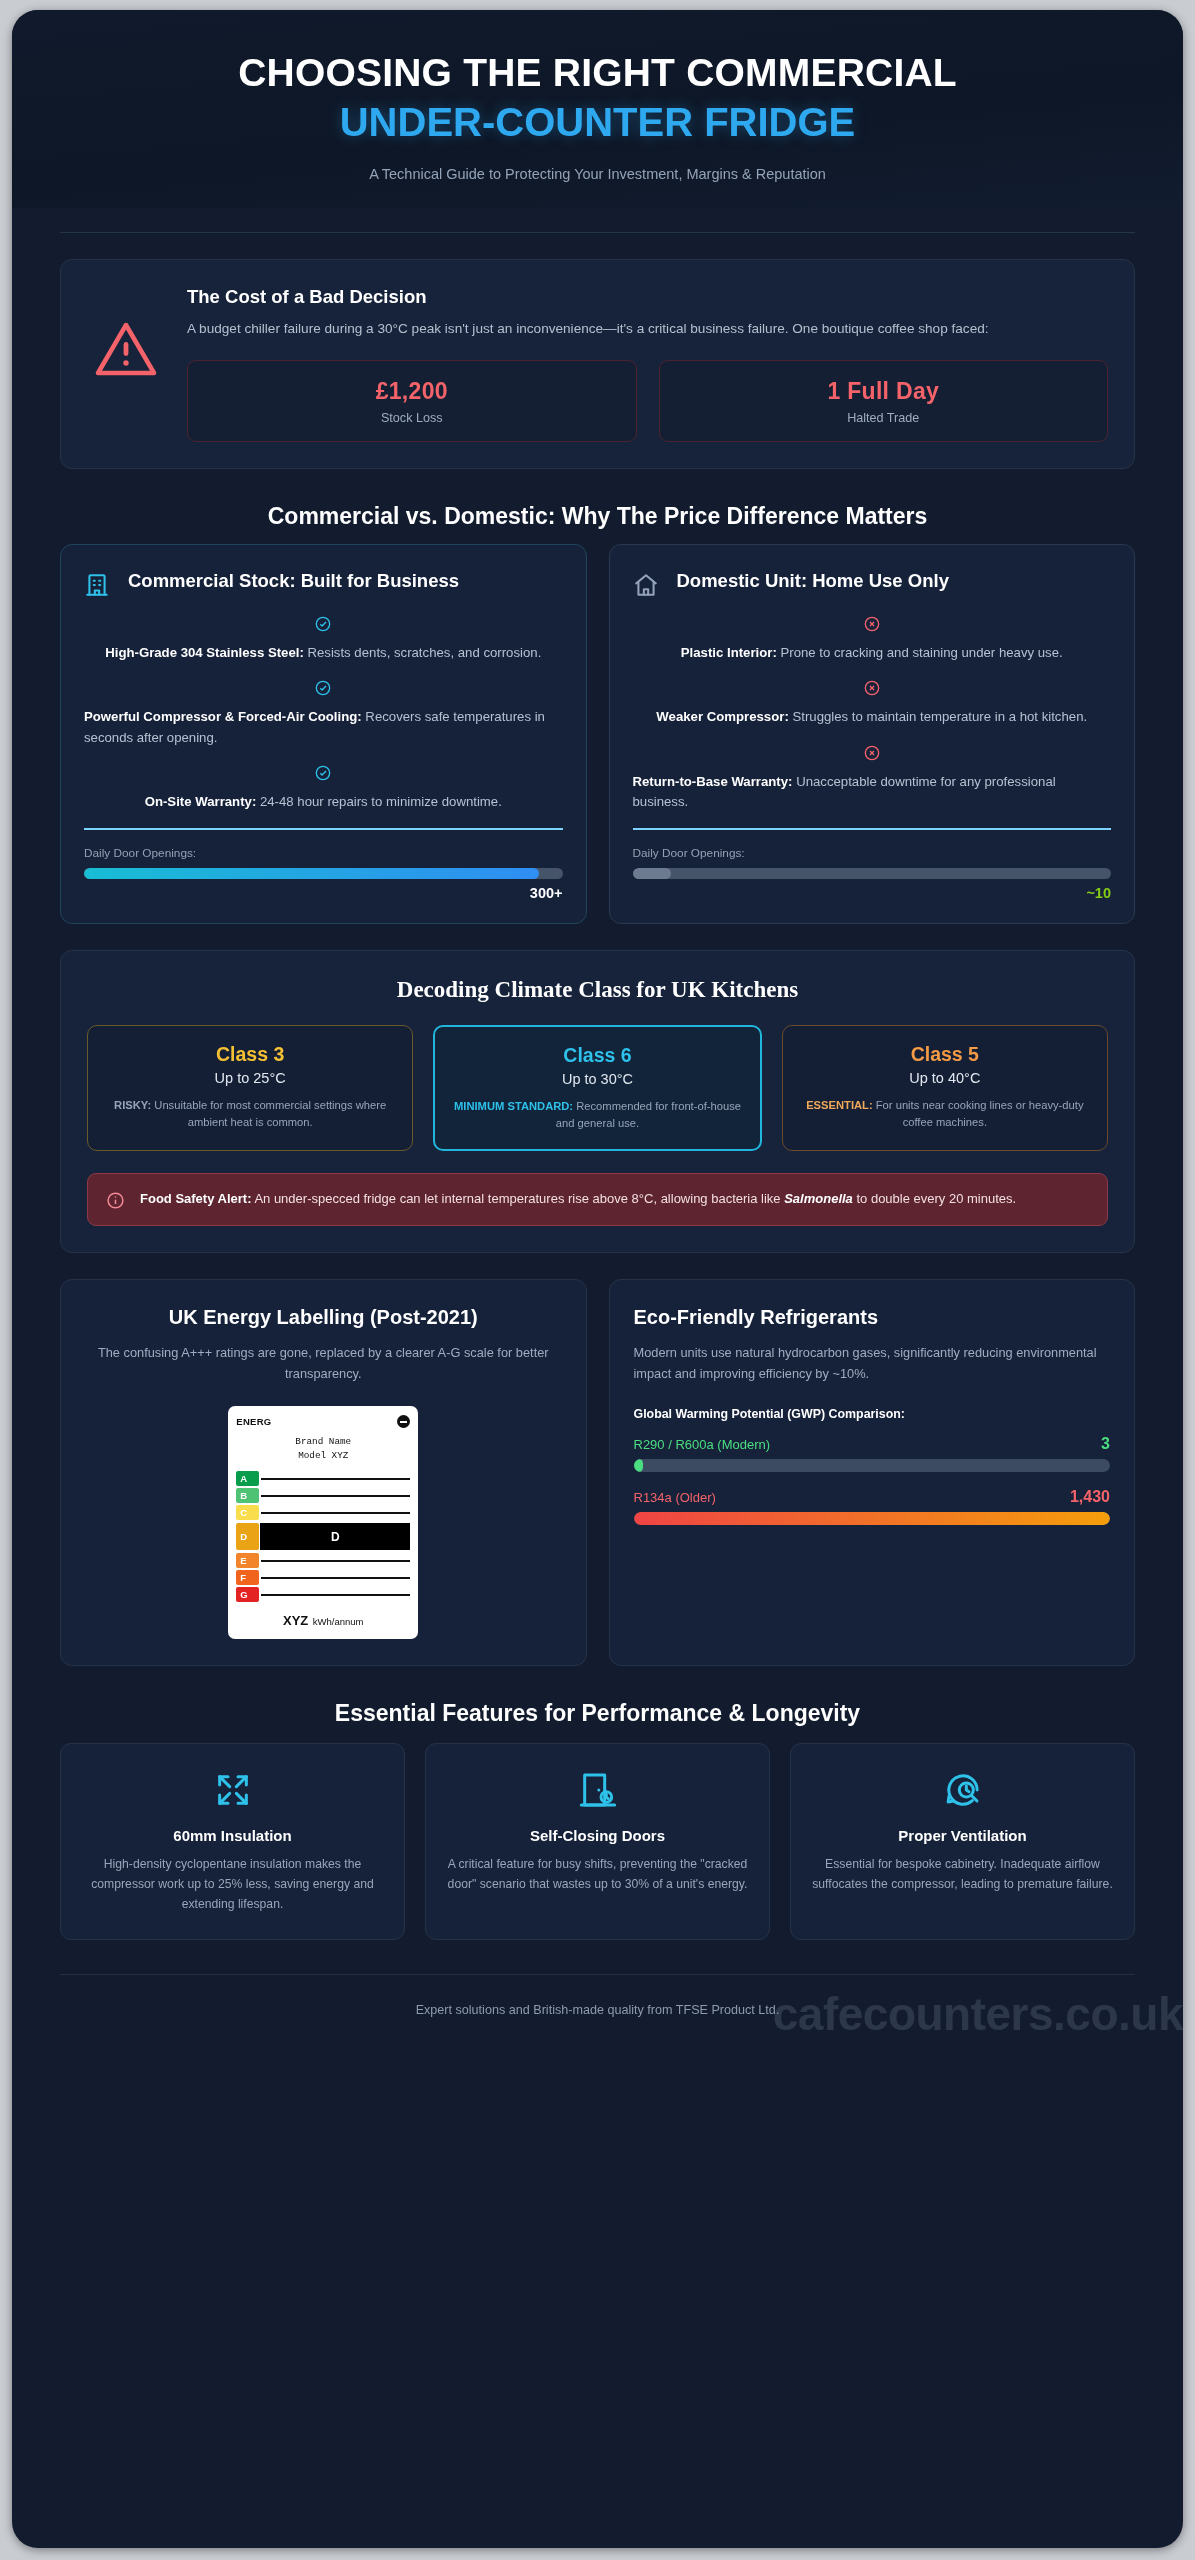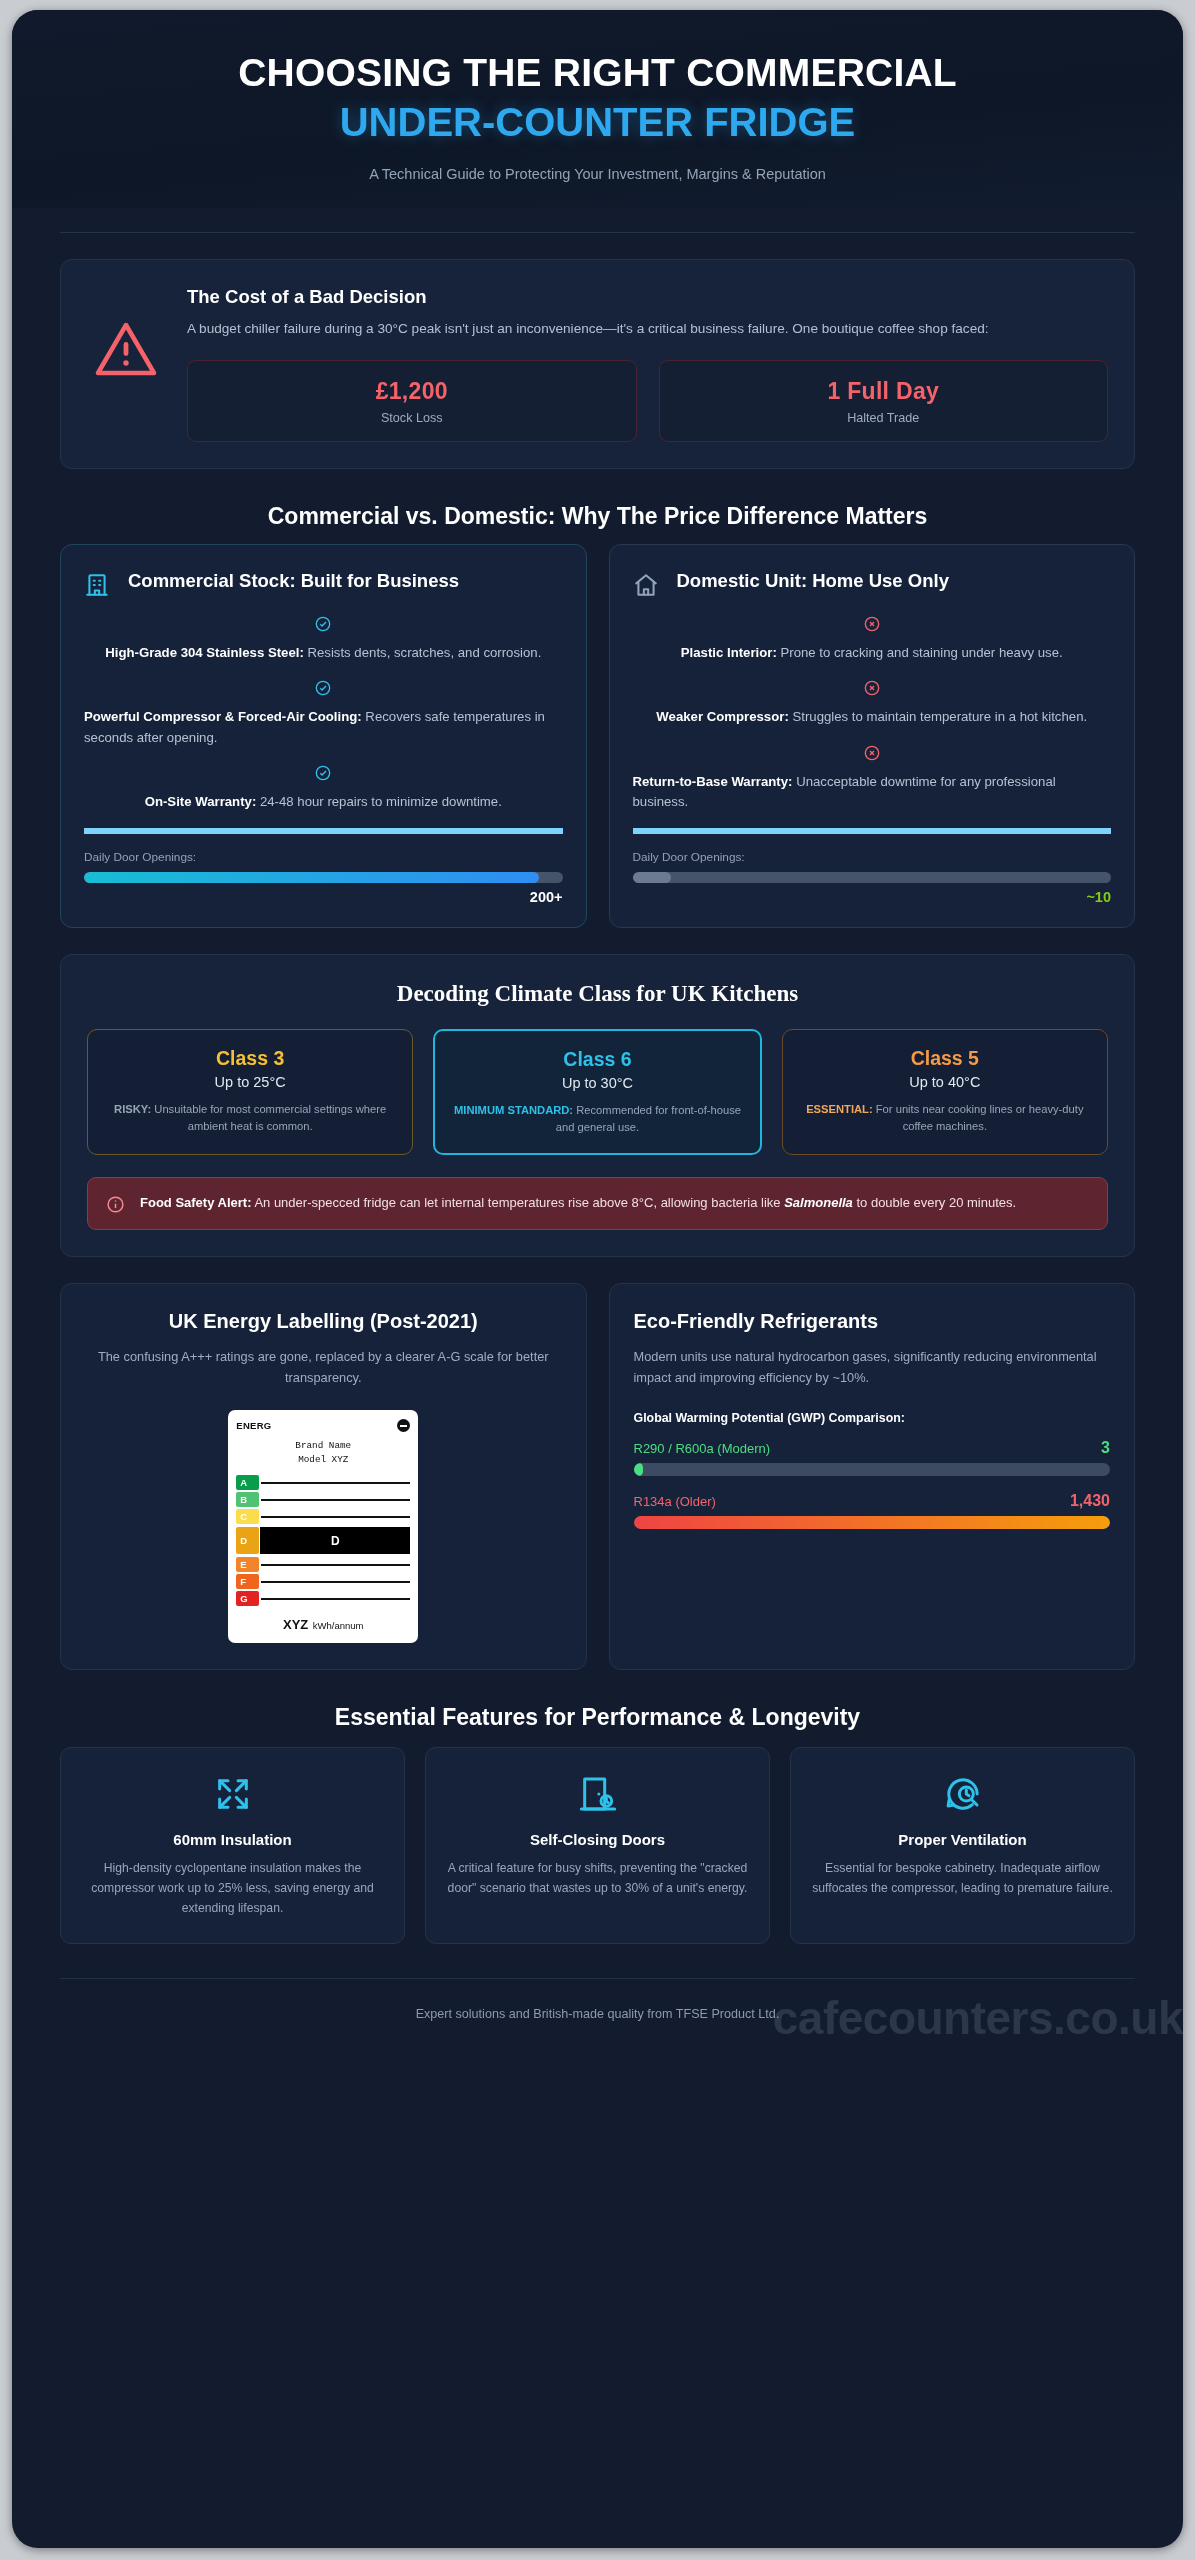--- a/index.html
+++ b/index.html
@@ -119,21 +119,21 @@
   }
   .cmp-card.comm { border: 1px solid #20455c; }
   .cmp-card.dom  { border: 1px solid #2a3850; }
   .cmp-head { display: flex; gap: 14px; align-items: flex-start; margin-bottom: 16px; }
   .cmp-head .ic { flex: 0 0 30px; padding-top: 3px; }
   .cmp-head h4 { font-size: 18.5px; font-weight: bold; color: #ffffff; line-height: 1.3; }
   .feat { display: flex; gap: 11px; margin-bottom: 15px; align-items: center; flex-direction: column; }
   .feat .bullet { flex: 0 0 17px; padding-top: 2px; }
   .feat .txt { font-size: 13.2px; line-height: 1.55; color: #b6c2d2; }
   .feat .txt b { color: #ffffff; font-weight: bold; }
-  .meter-block { margin-top: auto; padding-top: 16px; border-top: 6px solid #7dd3fc; }
+  .meter-block { margin-top: auto; padding-top: 16px; border-top: 2px solid #7dd3fc; }
   .meter-label { font-size: 11.8px; color: #93a1b4; margin-bottom: 8px; }
   .meter {
     height: 11px; border-radius: 6px; background: #46546a; overflow: hidden;
   }
   .meter > i { display: block; height: 100%; border-radius: 6px; }
   .fill-blue { background: linear-gradient(90deg, #18bdd4 0%, #2f8ef2 100%); }
   .fill-grey { background: #6d7b90; }
   .meter-val { text-align: right; font-size: 14.5px; font-weight: bold; color: #ffffff; margin-top: 6px; }
   .meter-val.muted { color: #84cc16; }
 
@@ -325,21 +325,21 @@
             </svg>
           </div>
           <div class="txt"><b>On-Site Warranty:</b><span> 24-48 hour repairs to minimize downtime.</span></div>
         </div>
 
         <div class="meter-block">
           <div class="meter-label">Daily Door Openings:</div>
           <div class="meter">
                 <i class="fill-blue" style="width:95%"></i>
               </div>
-          <div class="meter-val">200+</div>
+          <div class="meter-val">300+</div>
         </div>
       </div>
 
       <div class="cmp-card dom">
         <div class="cmp-head">
           <div class="ic">
             <svg width="26" height="26" viewBox="0 0 24 24" fill="none" stroke="#93a3b8" stroke-width="1.9" stroke-linecap="round" stroke-linejoin="round">
               <path d="M3 10.5L12 3l9 7.5"></path>
               <path d="M5 10v11h14V10"></path>
               <path d="M10 21v-5h4v5"></path>

